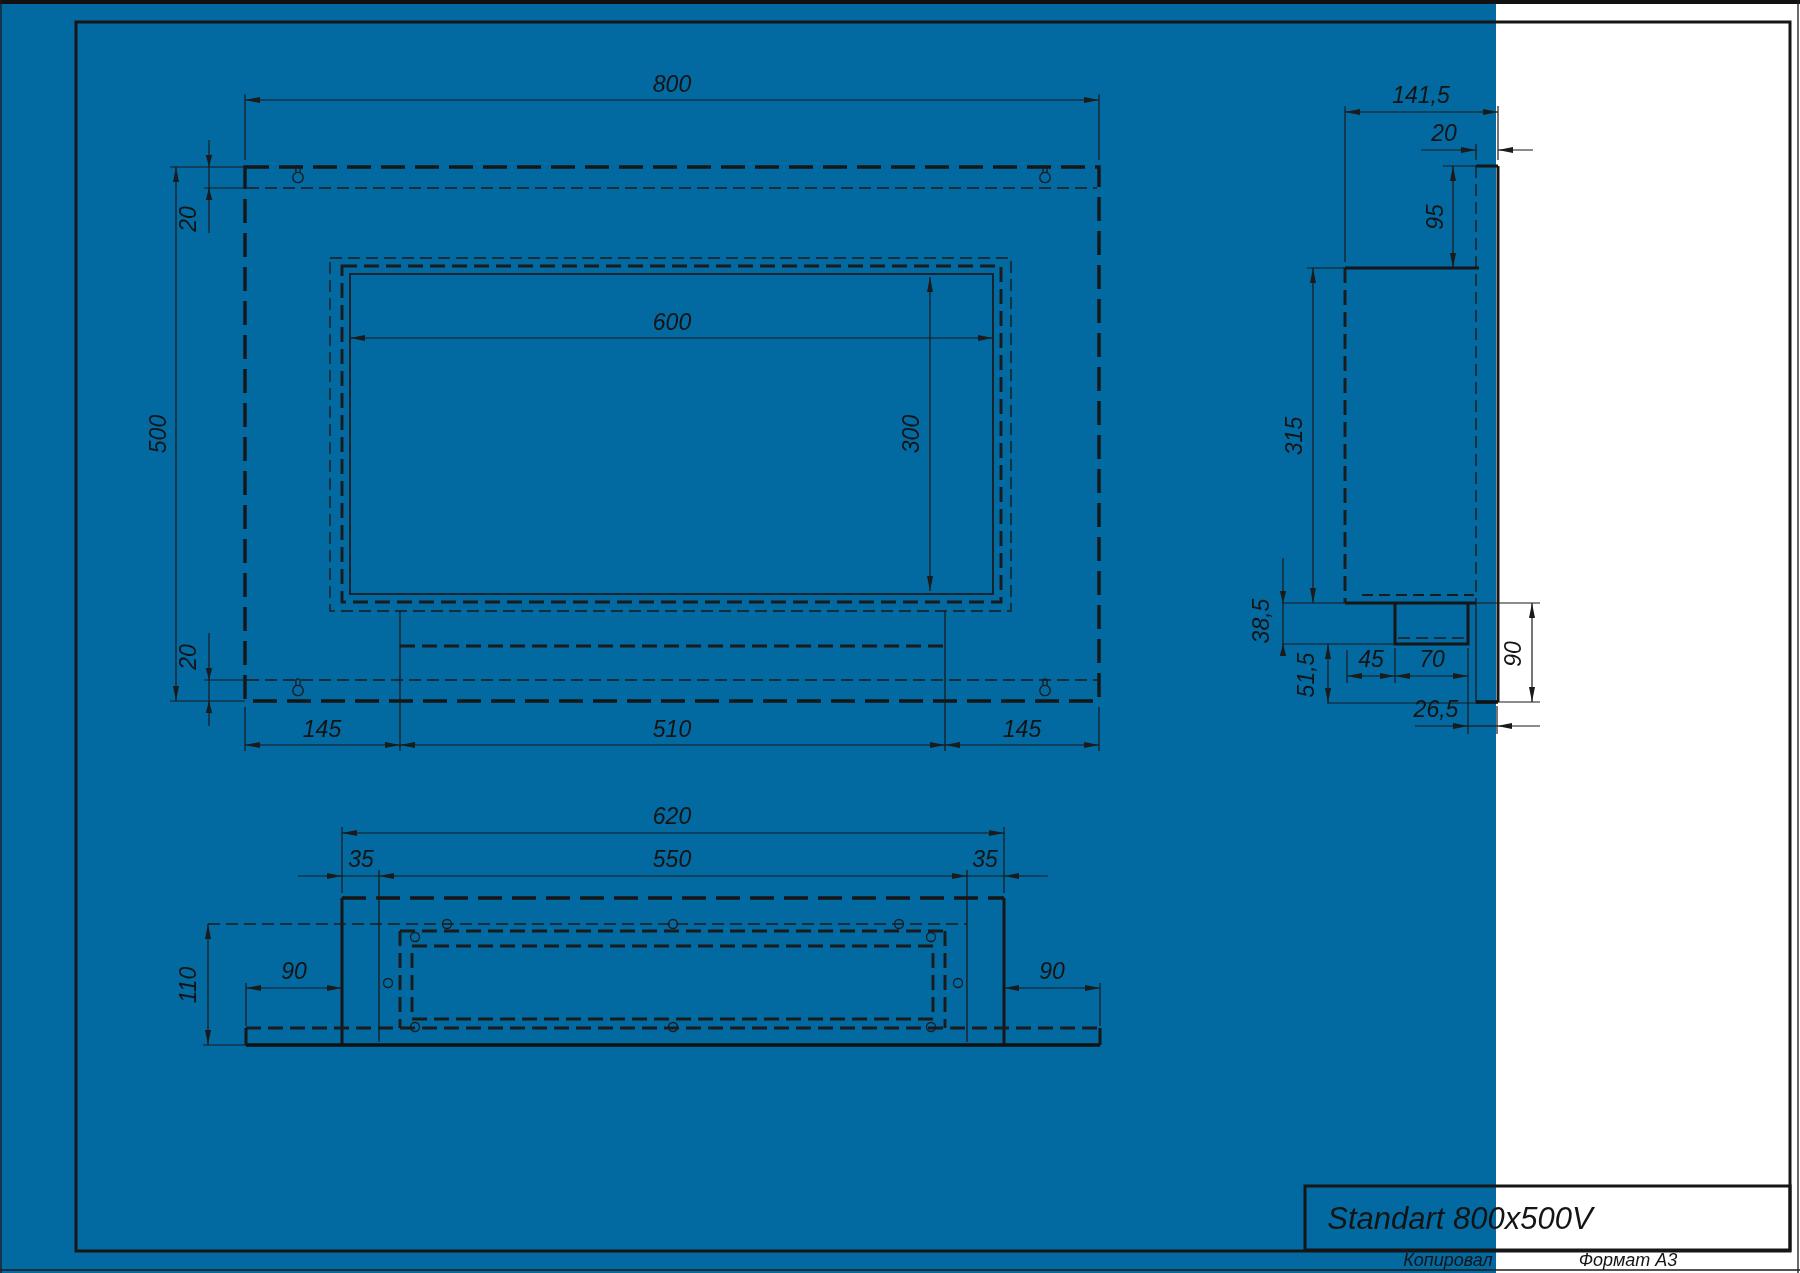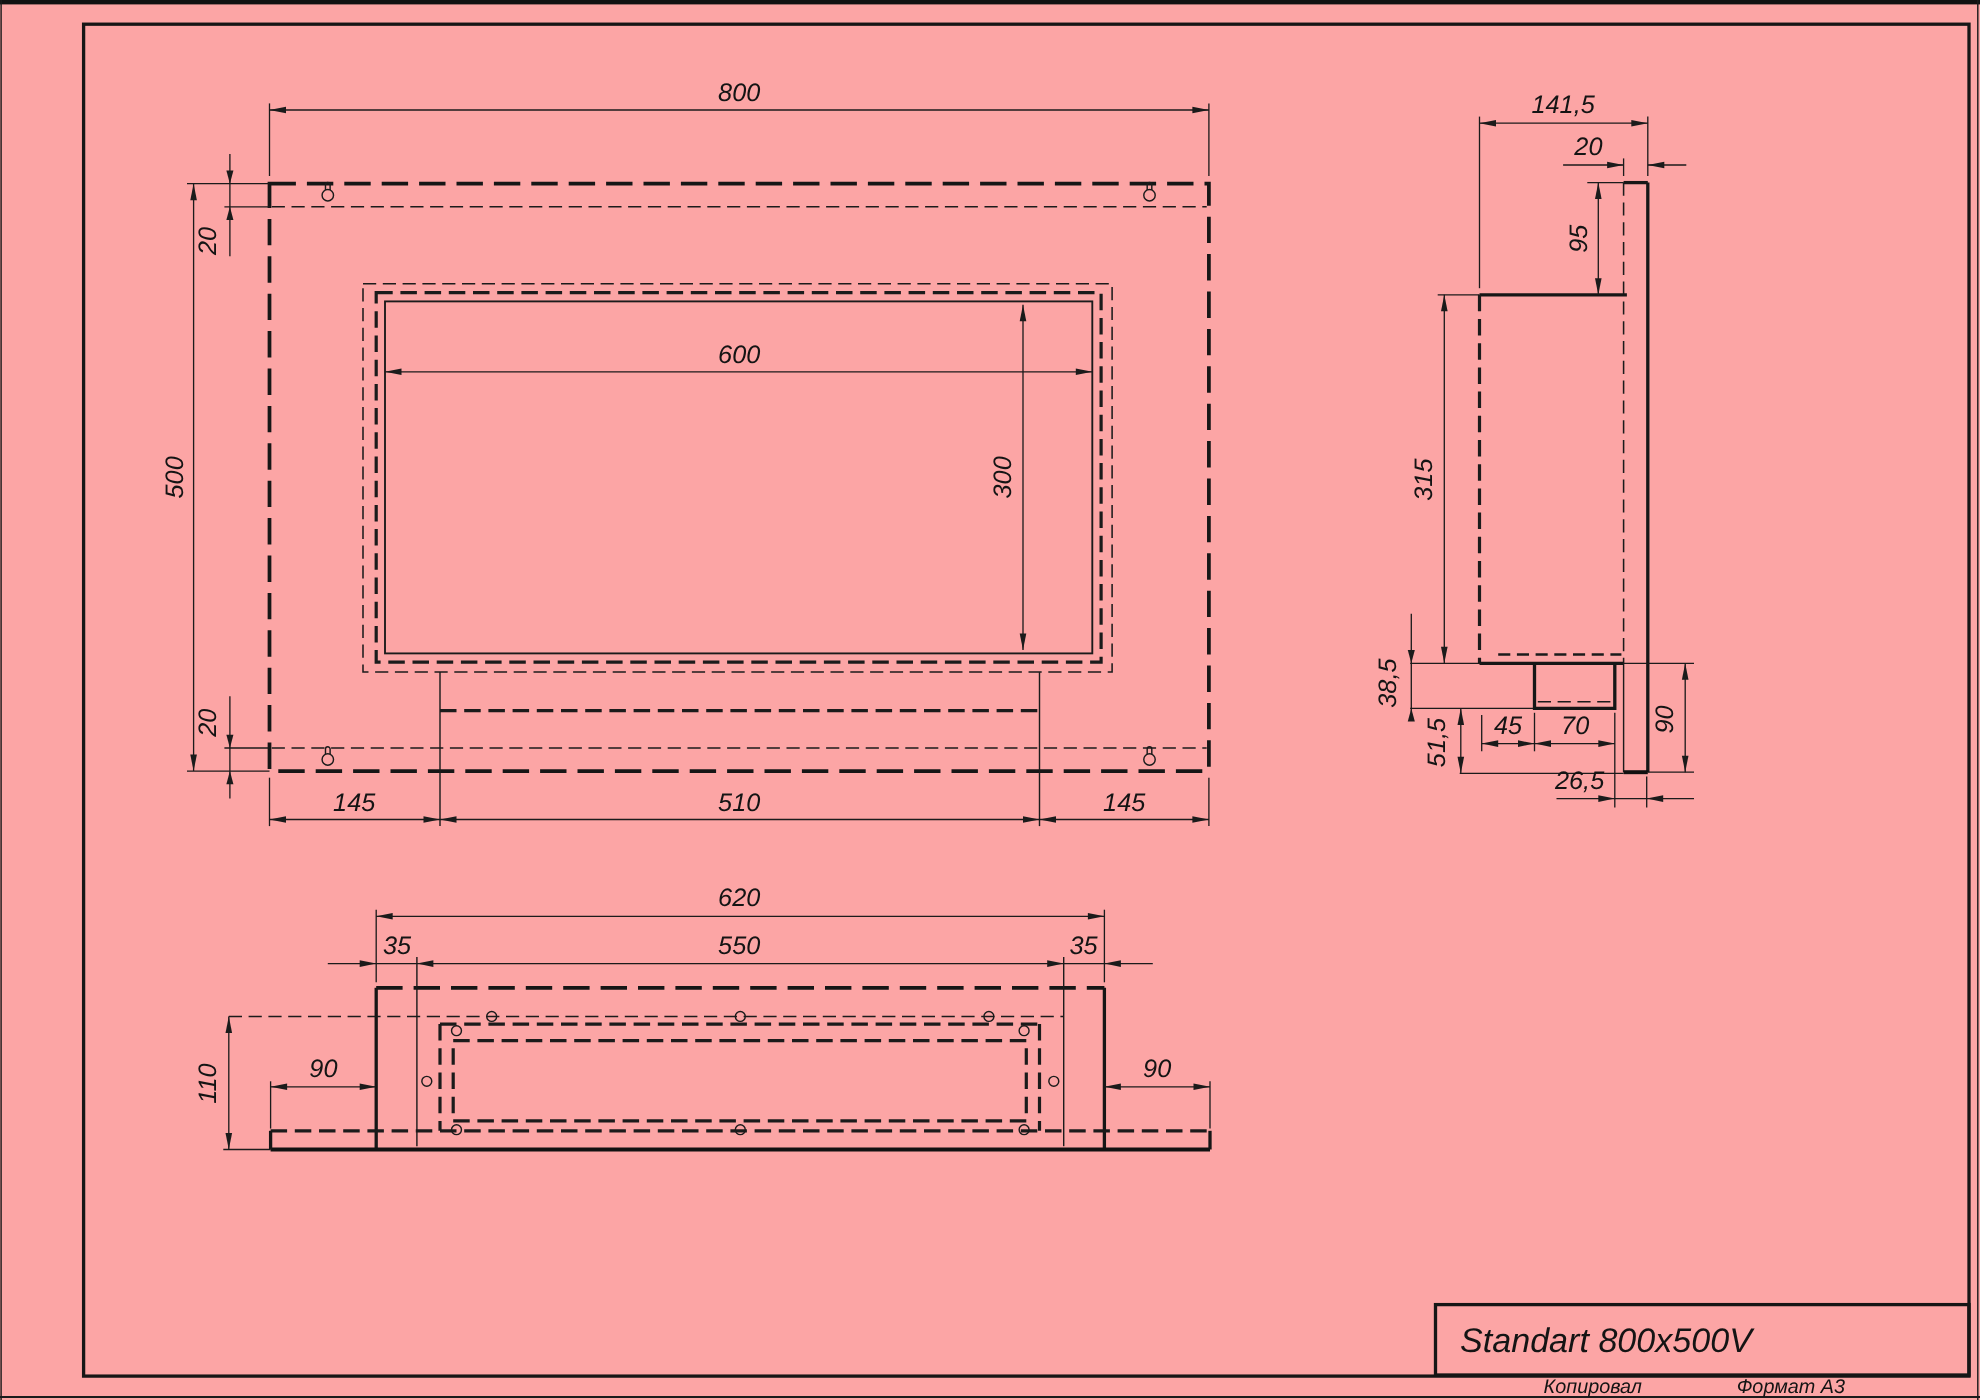--- a/index.html
+++ b/index.html
@@ -1,16 +1,16 @@
 <!DOCTYPE html>
 <html><head>
 <meta charset="utf-8">
 <style>
   html,body{margin:0;padding:0;background:#ffffff;}
-  .sheet{width:1800px;height:1273px;position:relative;background:#fca5a5;font-family:"Liberation Sans",sans-serif;}
+  .sheet{width:1496px;height:1273px;position:relative;background:#0369a1;font-family:"Liberation Sans",sans-serif;}
   svg{display:block;}
   
   .s  {stroke:#1b1b1b;stroke-width:1.3;fill:none;}
   .s2 {stroke:#1b1b1b;stroke-width:1.7;fill:none;}
   .t  {stroke:#161616;stroke-width:3;fill:none;}
   .t35{stroke:#111;stroke-width:3.6;fill:none;}
   .td {stroke:#161616;stroke-width:3.4;fill:none;stroke-dasharray:24 10;}
   .td2{stroke:#1b1b1b;stroke-width:2.9;fill:none;stroke-dasharray:15 7;}
   .td3{stroke:#1b1b1b;stroke-width:2.2;fill:none;stroke-dasharray:11 6;}
   .hd {stroke:#1b1b1b;stroke-width:1.4;fill:none;stroke-dasharray:12 6;}

